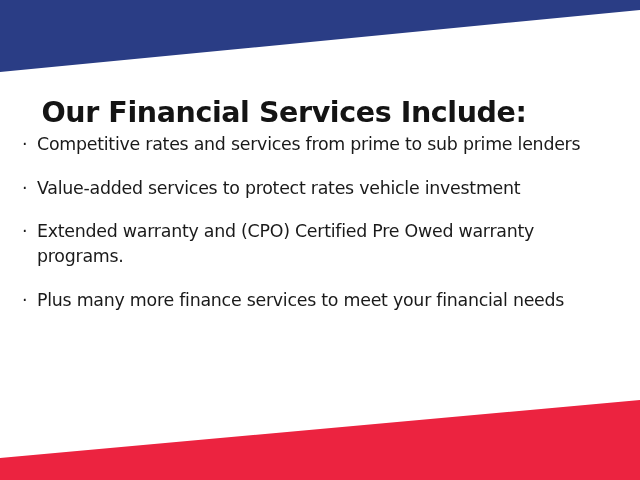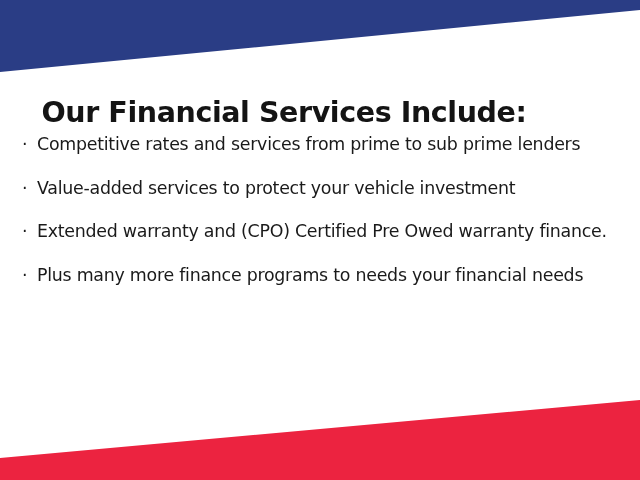--- a/index.html
+++ b/index.html
@@ -96,29 +96,29 @@
 
   <h1 id="slide-title">Our Financial Services Include:</h1>
 
   <ul id="bullet-list">
     <li class="bullet-item">
       <span class="bullet-marker">·</span>
       <span class="bullet-text">Competitive rates and services from prime to sub prime lenders</span>
     </li>
     <li class="bullet-item">
       <span class="bullet-marker">·</span>
-      <span class="bullet-text">Value-added services to protect your vehicle investment</span>
+      <span class="bullet-text">Value-added services to protect rates vehicle investment</span>
     </li>
     <li class="bullet-item">
       <span class="bullet-marker">·</span>
-      <span class="bullet-text">Extended warranty and (CPO) Certified Pre Owed warranty finance.</span>
+      <span class="bullet-text">Extended warranty and (CPO) Certified Pre Owed warranty programs.</span>
     </li>
     <li class="bullet-item">
       <span class="bullet-marker">·</span>
-      <span class="bullet-text">Plus many more finance programs to needs your financial needs</span>
+      <span class="bullet-text">Plus many more finance services to meet your financial needs</span>
     </li>
   </ul>
 
   <div class="band" id="band-bottom">
     <svg viewBox="0 0 640 90" preserveAspectRatio="none" aria-hidden="true">
       <polygon points="0,68 640,10 640,90 0,90" fill="#EC2340"></polygon>
     </svg>
   </div>
 
 </div>

